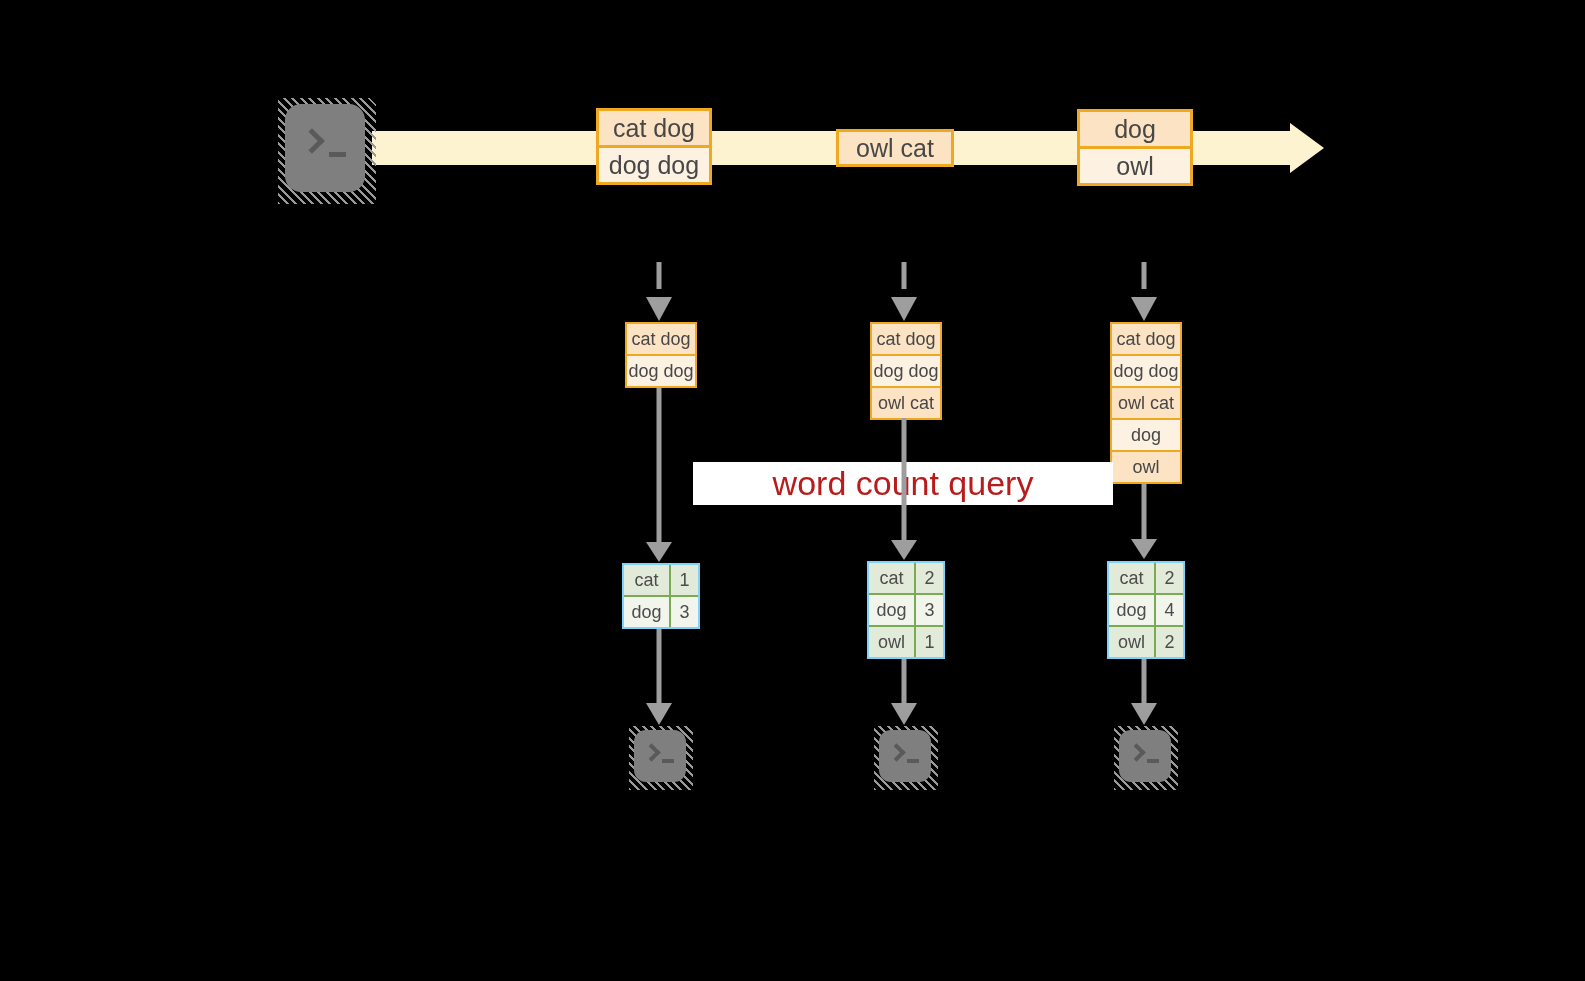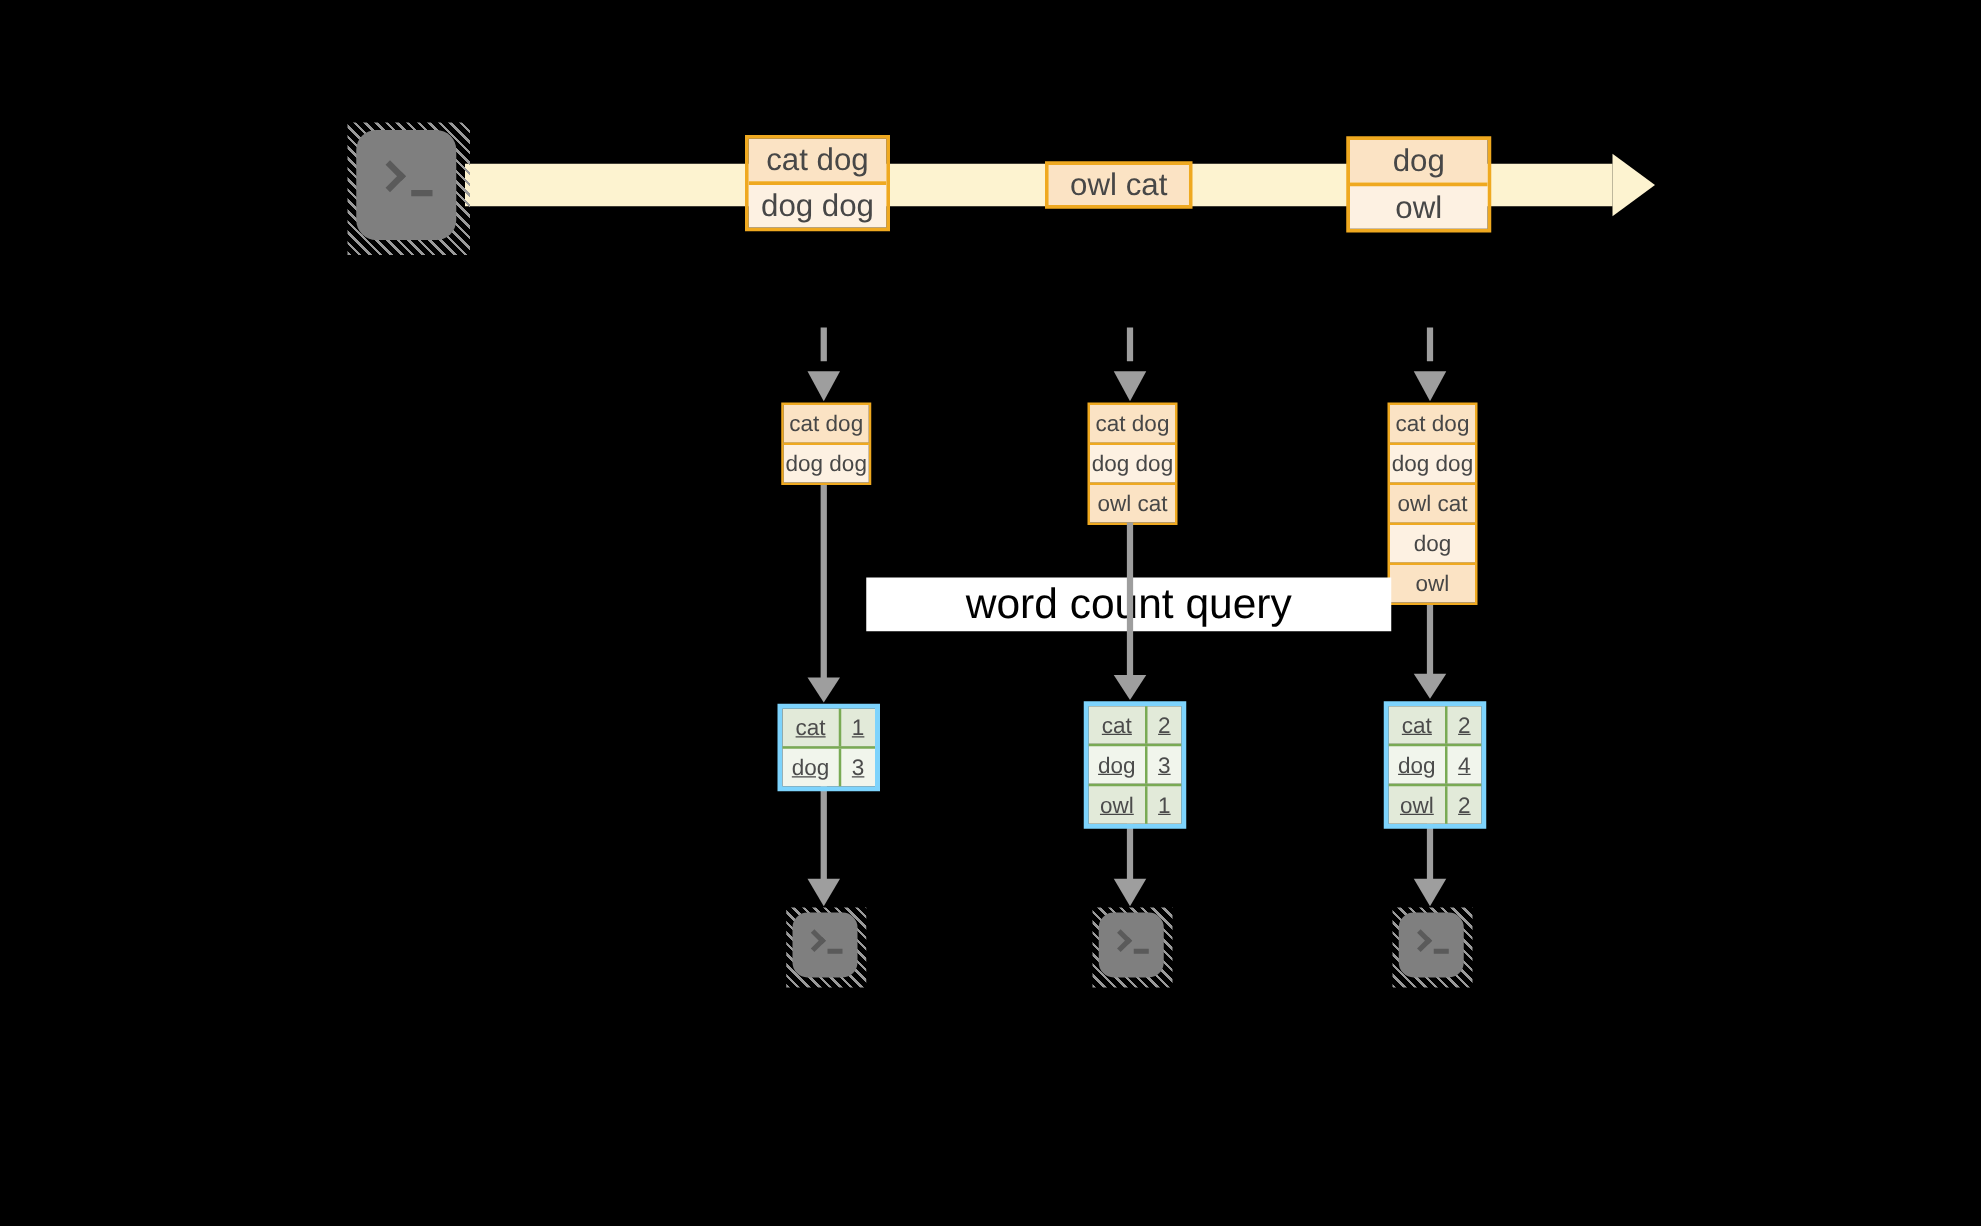--- a/index.html
+++ b/index.html
@@ -36,25 +36,25 @@
   .obox-c{left:1077px;top:109px;width:110px;} .obox-c .ocell{height:34px;}
   .tone-dark{background:#fbe3c4;} .tone-light{background:#fdf1e2;}
   
   .stack{position:absolute;border:2px solid #efa920;width:68px;z-index:1;}
   .stack .ocell{height:30px;font-size:18px;border-top:2px solid #efa920;}
   .stack .ocell:first-child{border-top:none;}
   .stack-1{left:625px;top:322px;} .stack-2{left:870px;top:322px;} .stack-3{left:1110px;top:322px;}
   
   .query-box{position:absolute;left:693px;top:462px;width:420px;height:43px;background:#ffffff;
     display:flex;align-items:center;justify-content:center;z-index:2;}
-  .query-box span{font-size:34px;color:#000000;}
+  .query-box span{font-size:34px;color:#b91c1c;}
   
   .arrows{position:absolute;left:0;top:0;z-index:3;pointer-events:none;}
   
-  .gtable{position:absolute;border:4px solid #7dd3fc;width:74px;z-index:4;text-decoration:underline;}
+  .gtable{position:absolute;border:2px solid #7dd3fc;width:74px;z-index:4;}
   .grow{display:flex;border-top:2px solid #79aa54;}
   .grow:first-child{border-top:none;}
   .gword,.gnum{height:30px;display:flex;align-items:center;justify-content:center;font-size:18px;color:#4c4c4c;}
   .gword{width:45px;border-right:2px solid #79aa54;}
   .gnum{flex:1;}
   .row-dark{background:#e2ead9;} .row-light{background:#f1f5ec;}
   .gt-1{left:622px;top:563px;} .gt-2{left:867px;top:561px;} .gt-3{left:1107px;top:561px;}
 </style>
 </head>
 <body>

